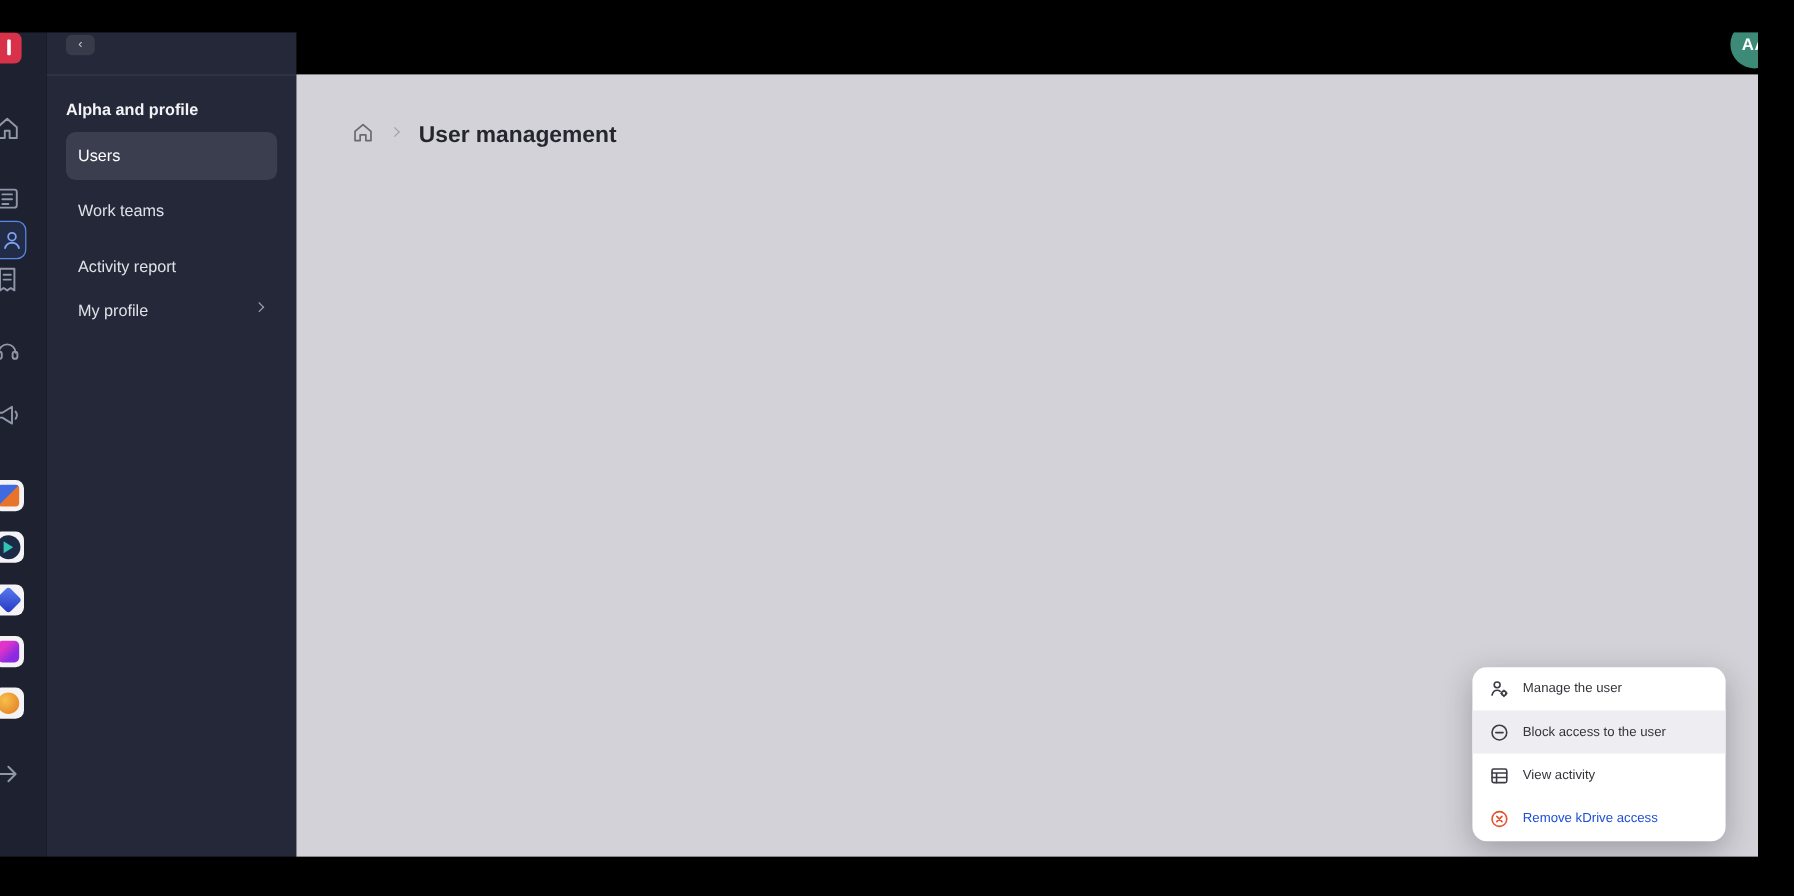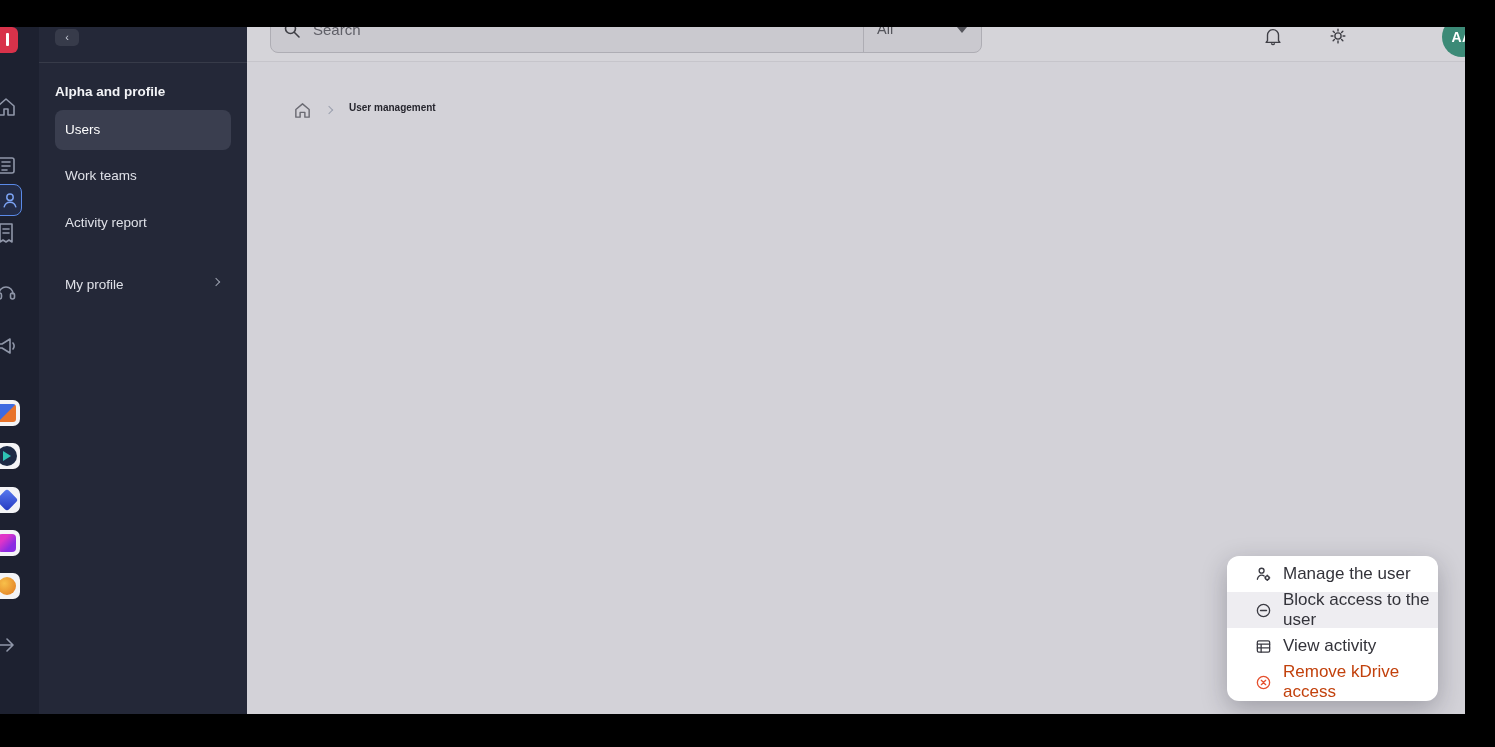--- a/index.html
+++ b/index.html
@@ -46,21 +46,21 @@
   .search-ph { position:absolute; left:42px; top:14px; font-size:15px; color:#5f5f67; }
   .search-div { position:absolute; left:592px; top:0; width:1px; height:45px; background:#aeadb4; }
   .search-all { position:absolute; left:606px; top:14px; font-size:14.5px; color:#55555c; }
   .search-caret { position:absolute; left:686px; top:20px; }
   .tb-ic { position:absolute; top:25px; width:22px; height:22px; stroke:#3f3f46; fill:none; stroke-width:1.5; stroke-linecap:round; stroke-linejoin:round; }
   .avatar-top { position:absolute; left:1442px; top:17px; width:40px; height:40px; border-radius:50%; background:#3c8a77; color:#fff; font-size:14px; font-weight:bold; text-align:center; line-height:40px; letter-spacing:.5px; z-index:2; }
 
   
   .crumb-home { position:absolute; left:46px; top:39px; width:19px; height:19px; stroke:#6a6a72; fill:none; stroke-width:1.5; stroke-linejoin:round; }
   .crumb-sep { position:absolute; left:79px; top:45px; }
-  .crumb-title { position:absolute; left:102px; top:40px; font-size:10px; font-weight:bold; color:#26262e; }
+  .crumb-title { position:absolute; left:102px; top:40px; font-size:19px; font-weight:bold; color:#26262e; }
 
   
   .card { position:absolute; background:#dcdbdf; border-radius:8px; }
   .card1 { left:287px; top:153px; width:1152px; height:120px; }
   .card2 { left:287px; top:296px; width:1152px; height:322px; }
 
   .kd-tile-border { position:absolute; left:16px; top:17px; width:28px; height:28px; border-radius:7px; background:linear-gradient(140deg,#8d4be0 0%,#b44bd0 45%,#e0642b 100%); }
   .kd-tile-inner { position:absolute; left:1.5px; top:1.5px; width:25px; height:25px; background:#f7f7f9; border-radius:6px; display:flex; align-items:center; justify-content:center; }
   .card1-title { position:absolute; left:65px; top:25px; font-size:14px; font-weight:bold; color:#222228; }
   .donut { position:absolute; left:18px; top:74px; width:22px; height:22px; border-radius:50%; background:conic-gradient(#dd8a33 0 242deg,#cbcad0 242deg 360deg); }
@@ -109,23 +109,23 @@
   .use-val { position:absolute; left:973px; width:100px; text-align:center; font-size:13.5px; color:#2a2a31; }
   .kebab { position:absolute; left:1124px; width:14px; display:flex; flex-direction:column; align-items:center; gap:2.6px; }
   .kebab i { width:3.2px; height:3.2px; border-radius:50%; background:#3a3a40; }
 
   .results-lbl { position:absolute; left:17px; top:291px; font-size:13px; color:#5b5b63; }
   .pp-select { position:absolute; left:124px; top:283px; width:52px; height:29px; border:1px solid #b4b3ba; border-radius:6px; font-size:13.5px; color:#222228; line-height:27px; padding-left:11px; }
   .pp-select .chev-d { position:absolute; right:9px; top:10px; width:6px; height:6px; }
 
   
   .ctx-menu { position:absolute; left:1227px; top:556px; width:211px; height:145px; background:#fff; border-radius:12px; box-shadow:0 8px 26px rgba(20,20,35,.28); z-index:5; overflow:hidden; }
-  .ctx-item { position:relative; height:36px; display:flex; align-items:center; gap:11px; padding-left:28px; font-size:17px; color:#33333a; }
+  .ctx-item { position:relative; height:36px; display:flex; align-items:center; gap:11px; padding-left:14px; font-size:11px; color:#33333a; }
   .ctx-item.hl { background:#eeedf1; }
-  .ctx-item.danger { color:#c2410c; }
+  .ctx-item.danger { color:#1d4ed8; }
   .ctx-ic { width:17px; height:17px; stroke:#3c3c44; fill:none; stroke-width:1.4; stroke-linecap:round; stroke-linejoin:round; flex:none; }
   .ctx-item.danger .ctx-ic { stroke:#e5502e; }
 
   .folder-svg { display:block; }
 </style>
 </head>
 <body>
 
 <div id="stage">
 
@@ -179,44 +179,23 @@
       </svg>
   </div>
 
   <div class="sidebar">
     <div class="back-btn">‹</div>
     <div class="side-divider"></div>
     <div class="side-section">Alpha and profile</div>
     <div class="side-item active" style="top:110px"><span>Users</span></div>
     <div class="side-item" style="top:203px"><span>Activity report</span></div>
     <div class="side-item" style="top:156px"><span>Work teams</span></div>
-    <div class="side-item" style="top:265px"><span>My profile</span><span class="chev-r"></span></div>
-  </div>
-
-  <div class="topbar">
-    <div class="search-field">
-      <svg class="mag mag-svg" viewBox="0 0 18 18">
-          <circle cx="7.5" cy="7.5" r="5"></circle>
-          <path d="M11.5 11.5L16 16"></path>
-        </svg>
-      <span class="search-ph">Search</span>
-      <span class="search-div"></span>
-      <span class="search-all">All</span>
-      <span class="search-caret caret-solid"></span>
-    </div>
-    <svg class="tb-ic" style="left:1015px" viewBox="0 0 24 24">
-        <path d="M6 17v-6a6 6 0 0 1 12 0v6l1.5 2H4.5z"></path>
-        <path d="M10.5 20.5a1.8 1.8 0 0 0 3 0"></path>
-      </svg>
-    <svg class="tb-ic" style="left:1080px" viewBox="0 0 24 24">
-        <circle cx="12" cy="12" r="3.4"></circle>
-        <path d="M12 4.5v2M12 17.5v2M4.5 12h2M17.5 12h2M6.7 6.7l1.4 1.4M15.9 15.9l1.4 1.4M17.3 6.7l-1.4 1.4M8.1 15.9l-1.4 1.4"></path>
-      </svg>
-
-  </div>
+    <div class="side-item" style="top:239px"><span>My profile</span><span class="chev-r"></span></div>
+  </div>
+
   <div class="avatar-top">AA</div>
 
   <div class="content">
     <svg class="crumb-home" viewBox="0 0 20 20">
         <path d="M3 9l7-6 7 6v8h-4.5v-5h-5v5H3z"></path>
       </svg>
     <span class="crumb-sep chev-r"></span>
     <div class="crumb-title">User management</div>
   </div>
 

